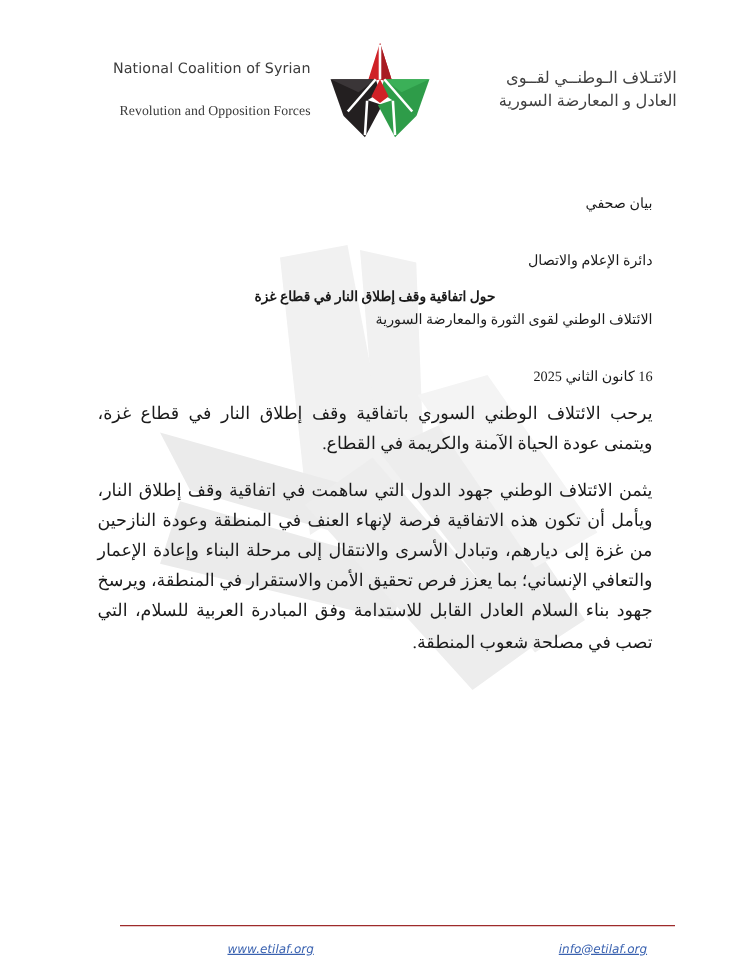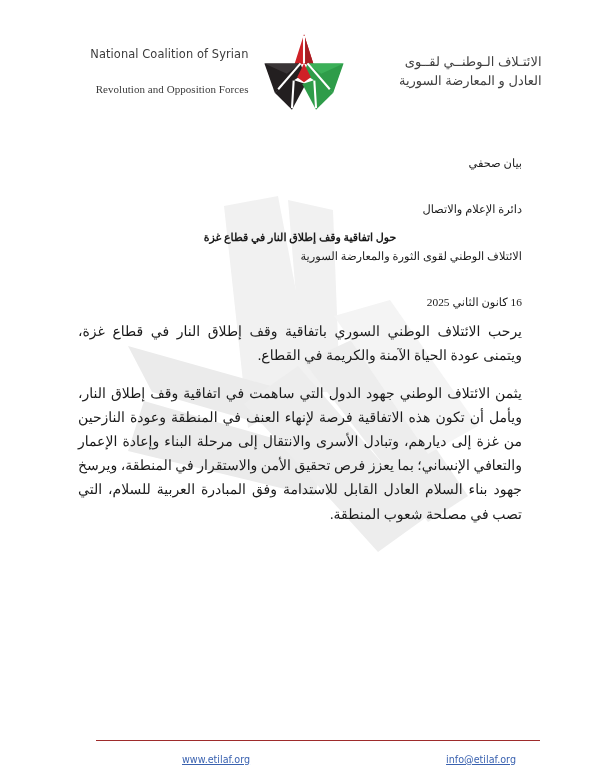--- a/index.html
+++ b/index.html
@@ -156,20 +156,21 @@
     display: flex;
     align-items: center;
     z-index: 2;
     font-family: "DejaVu Sans", "Liberation Sans", sans-serif;
   }
   .footer-links a {
     font-size: 9.6px;
     color: #3a62b0;
     text-decoration: underline;
     white-space: nowrap;
+    font-style: italic;
   }
   .f-site { margin-left: 86px; }
   .f-mail { margin-left: 152px; padding-left: 44px; }
 </style>
 </head>
 <body>
 
 <div class="page">
 
   <div class="watermark">

